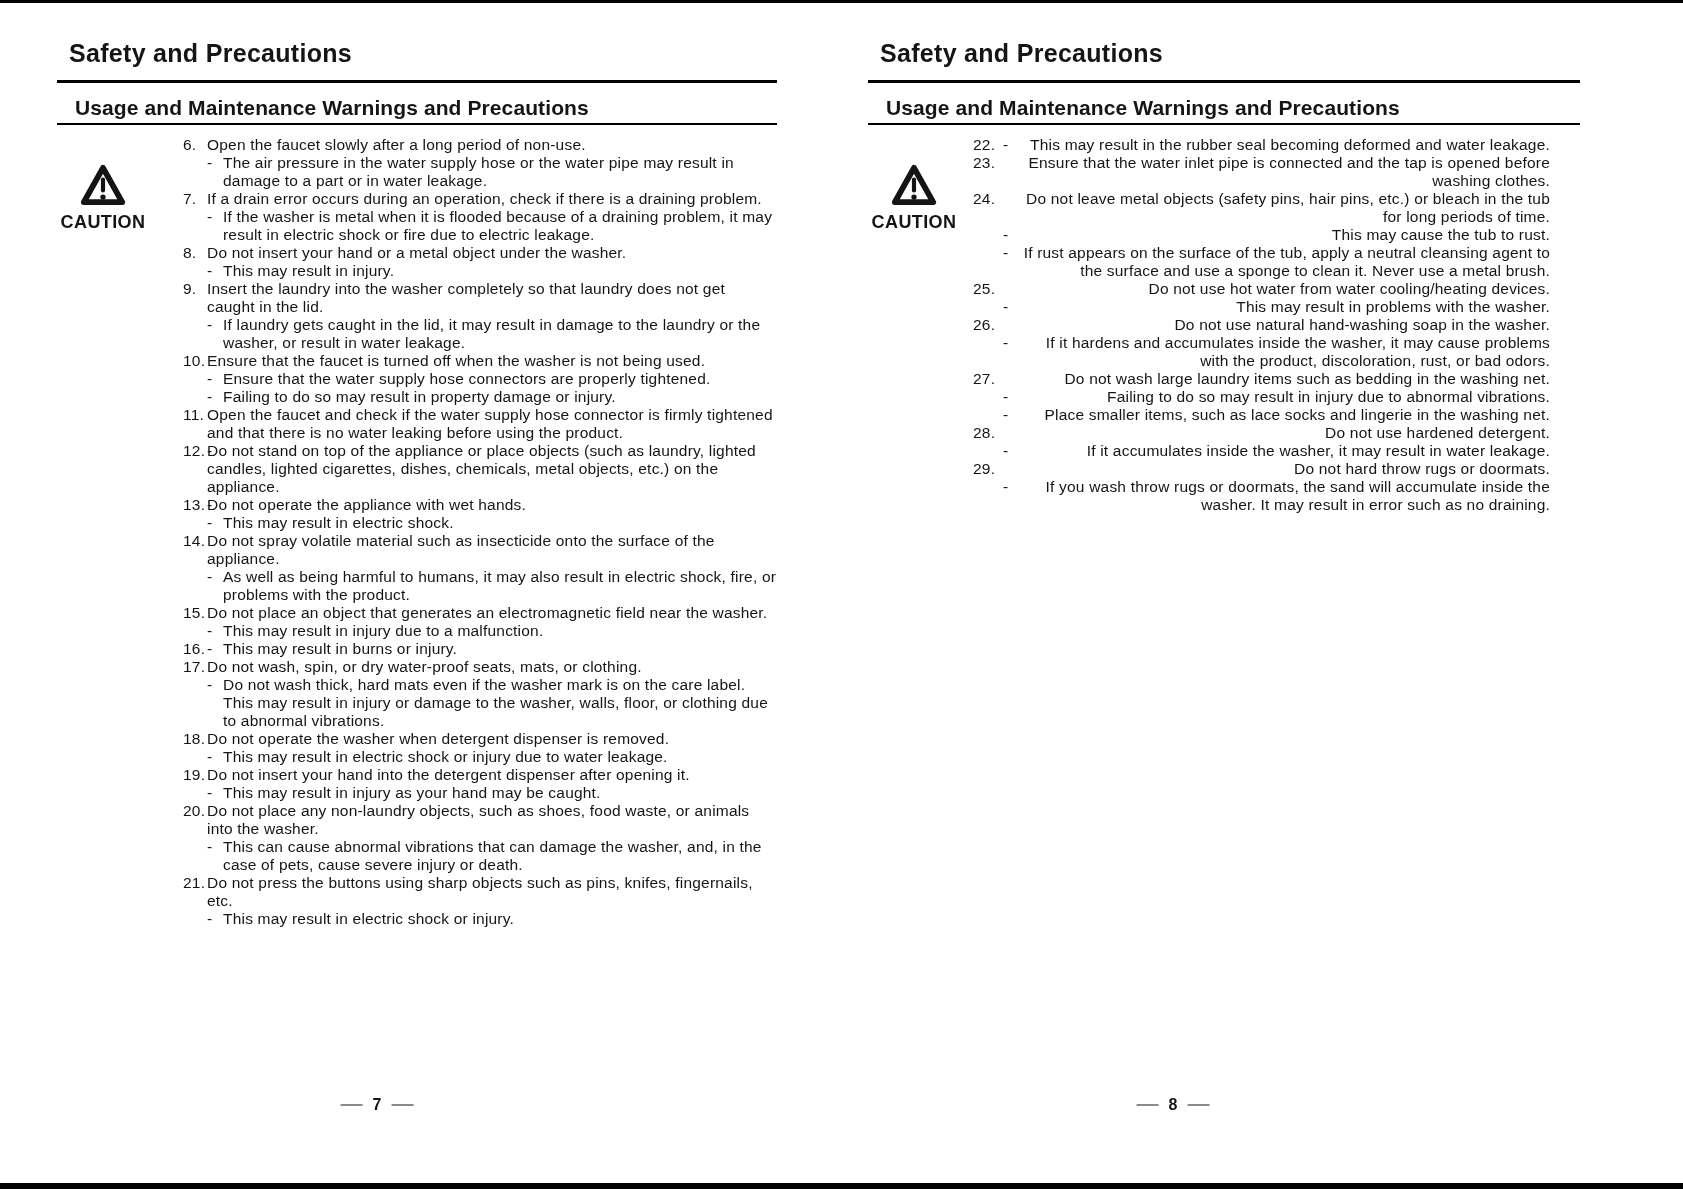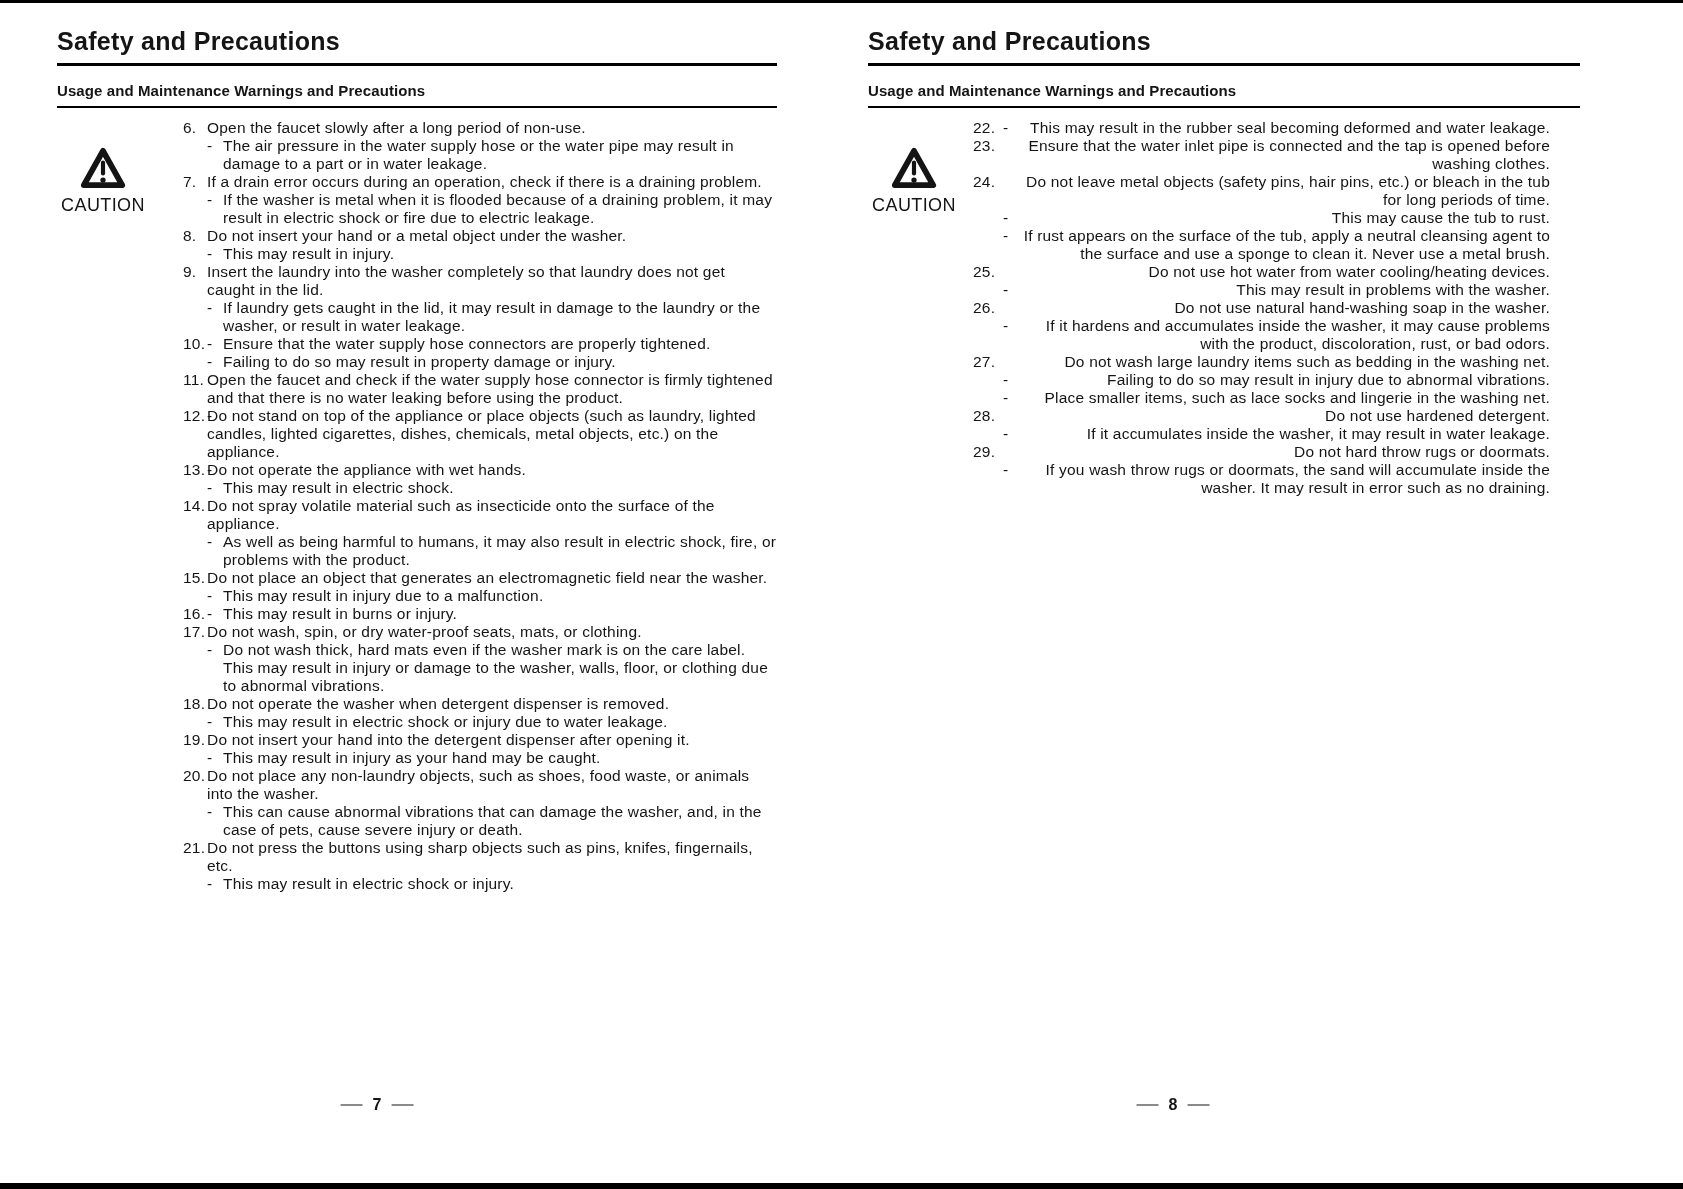--- a/index.html
+++ b/index.html
@@ -11,41 +11,41 @@
   }
   .edge-bar { position:absolute; left:0; width:1683px; background:#000; }
   .edge-bar.top { top:0; height:3px; }
   .edge-bar.bottom { top:1183px; height:6px; }
 
   .page { position:absolute; top:24px; }
   .page.left  { left:57px;  width:720px; }
   .page.right { left:868px; width:712px; }
 
   h1.doc-title {
-    margin:0; font-size:25px; font-weight:bold; letter-spacing:0.3px;
+    margin:12px; font-size:25px; font-weight:bold; letter-spacing:0.3px;
     line-height:30px; padding-top:2px;
   }
   .rule-thick { height:3px; background:#000; margin-top:7px; }
   h2.section-heading {
-    margin:14px 0 0 0; font-size:15px; font-weight:bold; letter-spacing:0.1px;
+    margin:14px 0 0 18px; font-size:21px; font-weight:bold; letter-spacing:0.1px;
     line-height:21px;
   }
   .rule-thin { height:2px; background:#000; margin-top:5px; }
 
   .content-row { display:flex; margin-top:11px; align-items:flex-start; }
   .caution-col { flex:0 0 auto; }
   .page.left  .caution-col { width:126px; }
   .page.right .caution-col { width:105px; }
   .caution-inner {
     width:92px; margin-top:26px;
     display:flex; flex-direction:column; align-items:center;
   }
   .caution-inner svg { display:block; }
   .caution-label {
-    margin-top:4px; font-size:18px; font-weight:normal; letter-spacing:0.4px;
+    margin-top:4px; font-size:18px; font-weight:bold; letter-spacing:0.4px;
   }
 
   .item-list { flex:1 1 auto; font-size:15.5px; line-height:18px; letter-spacing:0.2px; }
   .page.left  .item-list { width:594px; }
   .page.right .item-list { width:577px; max-width:577px; flex:0 0 auto; }
 
   .item { position:relative; }
   .page.left  .item { padding-left:24px; }
   .page.right .item { padding-left:30px;text-align:right; }
   .item > .num { position:absolute; left:0; top:0; white-space:pre; }
@@ -80,21 +80,21 @@
           <circle cx="30" cy="42" r="3.2" fill="#141414"></circle>
         </svg>
         <div class="caution-label">CAUTION</div>
       </div>
     </div>
     <div class="item-list">
         <div class="item"><span class="num">6.</span><span>Open the faucet slowly after a long period of non-use.</span><div class="sub"><span class="marker">-</span><span>The air pressure in the water supply hose or the water pipe may result in damage to a part or in water leakage.</span></div></div>
         <div class="item"><span class="num">7.</span><span>If a drain error occurs during an operation, check if there is a draining problem.</span><div class="sub"><span class="marker">-</span><span>If the washer is metal when it is flooded because of a draining problem, it may result in electric shock or fire due to electric leakage.</span></div></div>
         <div class="item"><span class="num">8.</span><span>Do not insert your hand or a metal object under the washer.</span><div class="sub"><span class="marker">-</span><span>This may result in injury.</span></div></div>
         <div class="item"><span class="num">9.</span><span>Insert the laundry into the washer completely so that laundry does not get caught in the lid.</span><div class="sub"><span class="marker">-</span><span>If laundry gets caught in the lid, it may result in damage to the laundry or the washer, or result in water leakage.</span></div></div>
-        <div class="item"><span class="num">10.</span><div class="sub"><span class="marker">-</span><span>Ensure that the water supply hose connectors are properly tightened.</span></div><div class="sub"><span class="marker">-</span><span>Failing to do so may result in property damage or injury.</span></div></div>
+        <div class="item"><span class="num">10.</span><span>Ensure that the faucet is turned off when the washer is not being used.</span><div class="sub"><span class="marker">-</span><span>Ensure that the water supply hose connectors are properly tightened.</span></div><div class="sub"><span class="marker">-</span><span>Failing to do so may result in property damage or injury.</span></div></div>
         <div class="item"><span class="num">11.</span><span>Open the faucet and check if the water supply hose connector is firmly tightened and that there is no water leaking before using the product.</span><div class="sub"><span class="marker">-</span></div></div>
         <div class="item"><span class="num">12.</span><span>Do not stand on top of the appliance or place objects (such as laundry, lighted candles, lighted cigarettes, dishes, chemicals, metal objects, etc.) on the appliance.</span><div class="sub"><span class="marker">-</span></div></div>
         <div class="item"><span class="num">13.</span><span>Do not operate the appliance with wet hands.</span><div class="sub"><span class="marker">-</span><span>This may result in electric shock.</span></div></div>
         <div class="item"><span class="num">14.</span><span>Do not spray volatile material such as insecticide onto the surface of the appliance.</span><div class="sub"><span class="marker">-</span><span>As well as being harmful to humans, it may also result in electric shock, fire, or problems with the product.</span></div></div>
         <div class="item"><span class="num">15.</span><span>Do not place an object that generates an electromagnetic field near the washer.</span><div class="sub"><span class="marker">-</span><span>This may result in injury due to a malfunction.</span></div></div>
         <div class="item"><span class="num">16.</span><div class="sub"><span class="marker">-</span><span>This may result in burns or injury.</span></div></div>
         <div class="item"><span class="num">17.</span><span>Do not wash, spin, or dry water-proof seats, mats, or clothing.</span><div class="sub"><span class="marker">-</span><span>Do not wash thick, hard mats even if the washer mark is on the care label.</span></div><div class="sub"><span class="marker"></span><span>This may result in injury or damage to the washer, walls, floor, or clothing due to abnormal vibrations.</span></div></div>
         <div class="item"><span class="num">18.</span><span>Do not operate the washer when detergent dispenser is removed.</span><div class="sub"><span class="marker">-</span><span>This may result in electric shock or injury due to water leakage.</span></div></div>
         <div class="item"><span class="num">19.</span><span>Do not insert your hand into the detergent dispenser after opening it.</span><div class="sub"><span class="marker">-</span><span>This may result in injury as your hand may be caught.</span></div></div>
         <div class="item"><span class="num">20.</span><span>Do not place any non-laundry objects, such as shoes, food waste, or animals into the washer.</span><div class="sub"><span class="marker">-</span><span>This can cause abnormal vibrations that can damage the washer, and, in the case of pets, cause severe injury or death.</span></div></div>

